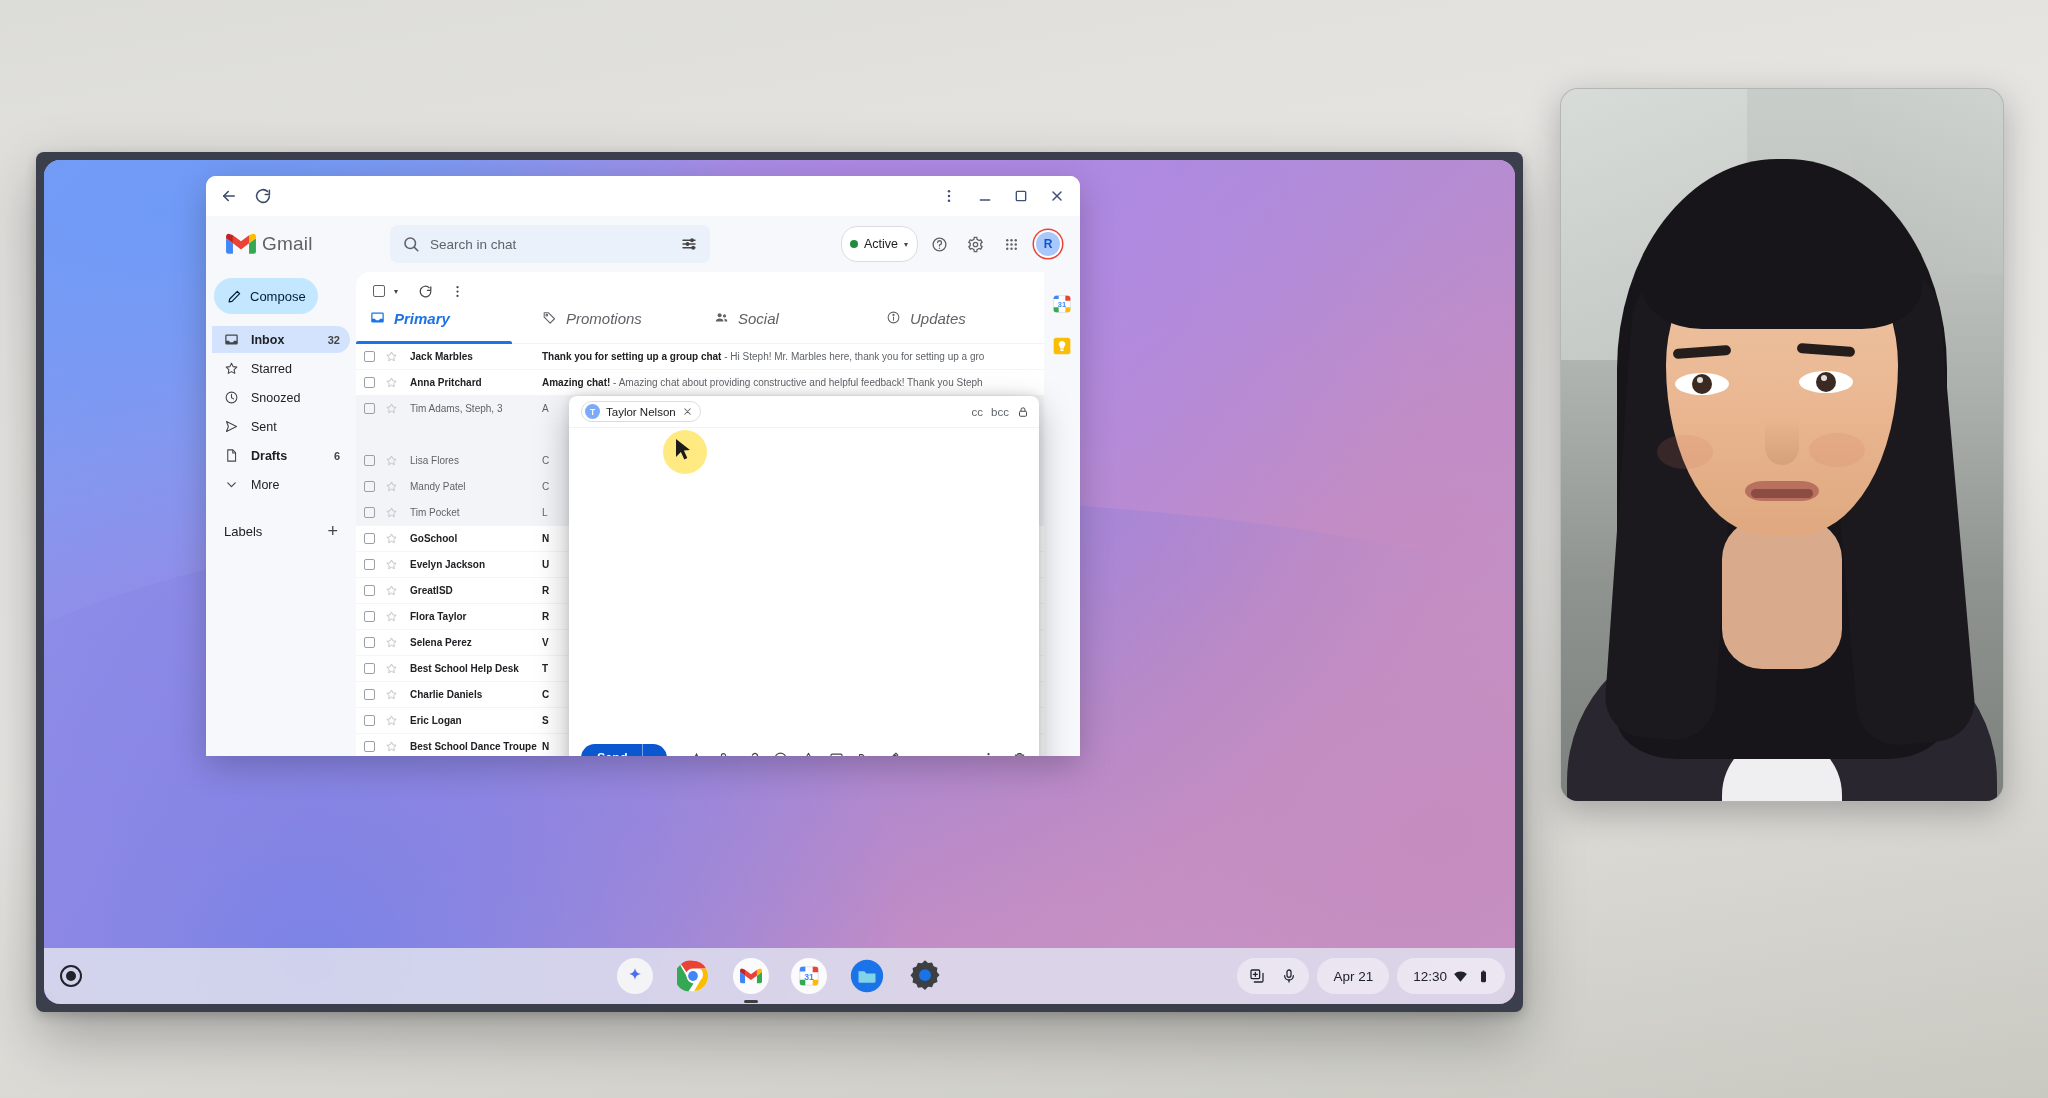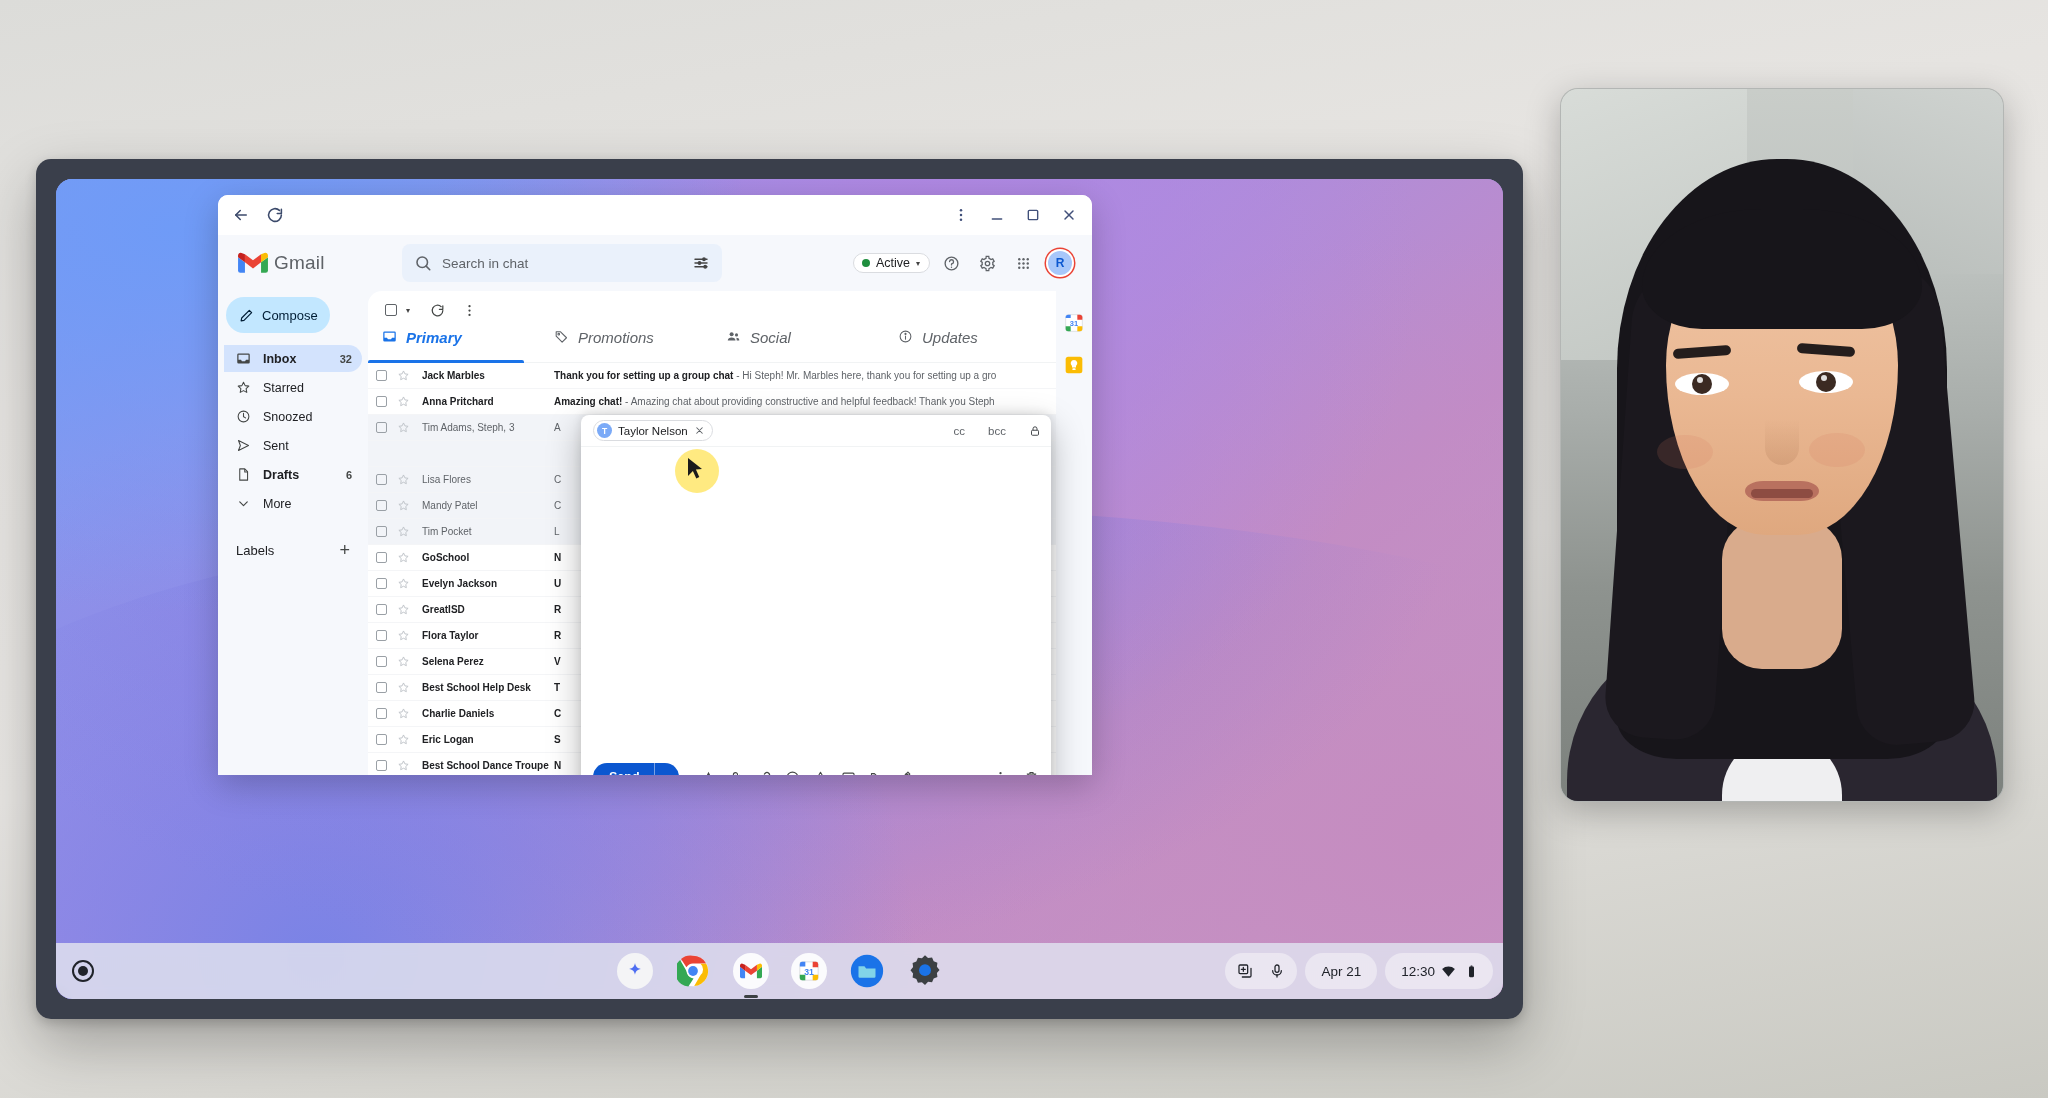--- a/index.html
+++ b/index.html
@@ -11,25 +11,24 @@
   }
   #stage {
     position: relative; width: 2048px; height: 1098px;
     background: linear-gradient(170deg,#dcdcd9 0%,#e6e4e1 28%,#e9e7e4 55%,#c9c9c2 100%);
   }
 
   
   #device {
     position: absolute; left: 36px; top: 152px;
     width: 1487px; height: 860px;
-    border-radius: 15px;
+    border-radius: 8px;
     background: #3a3f4b;
-    padding: 20px;
+    padding: 8px;
     box-shadow: 0 24px 60px rgba(0,0,0,.28), 0 4px 12px rgba(0,0,0,.18);
-    margin-top: 7px;
   }
   #screen {
     position: relative; width: 100%; height: 100%;
     border-radius: 16px; overflow: hidden;
     background: #8e8fd8;
   }
   
   #wallpaper { position:absolute; inset:0;
     background:
       radial-gradient(1200px 800px at 8% 6%, #6f9bf7 0%, rgba(111,155,247,0) 48%),
@@ -71,21 +70,21 @@
   #gm-logo .m{width:30px;height:23px;}
   #gm-logo .txt{ font-size:19px; color:#5f6368; letter-spacing:.2px;}
   #gm-search{
     flex:0 0 auto; width:320px; height:38px; background:#eaf1fb; border-radius:8px;
     display:flex; align-items:center; gap:10px; padding:0 12px; margin-left:28px;
   }
   #gm-search .sicon{width:18px;height:18px;color:#5f6368;}
   #gm-search .sph{ font-size:13.5px; color:#5f6368; flex:1;}
   #gm-search .filt{width:18px;height:18px;color:#444;}
   #gm-right{ margin-left:auto; display:flex; align-items:center; gap:6px; padding-right:10px;}
-  .status-pill{ height:20px; border:1px solid #dadce0; border-radius:16px; background:#fff;
+  .status-pill{ height:36px; border:1px solid #dadce0; border-radius:16px; background:#fff;
     display:flex; align-items:center; gap:6px; padding:0 9px 0 8px; font-size:12.5px; color:#202124; font-weight:500;}
   .status-dot{width:8px;height:8px;border-radius:50%;background:#1e8e3e;}
   .hicon{ width:30px;height:30px; border-radius:50%; display:flex;align-items:center;justify-content:center; color:#5f6368;}
   .hicon svg{width:17px;height:17px;}
   #avatar{ width:24px;height:24px;border-radius:50%; background:#a8c7fa; color:#0b57d0;
     display:flex;align-items:center;justify-content:center; font-size:12px; font-weight:600;
     box-shadow:0 0 0 2px #fff, 0 0 0 3.5px #ea4335;}
   #avatar-wrap{width:32px;height:32px;display:flex;align-items:center;justify-content:center;}
 
   #gm-body{ flex:1; display:flex; min-height:0; }
@@ -144,21 +143,21 @@
   }
   #cw-head{ height:28px; background:#f2f6fc; display:flex; align-items:center; padding:0 8px 0 14px; flex:0 0 auto;}
   #cw-head .title{ font-size:12.5px; font-weight:700; color:#202124; flex:1;}
   .cw-btn{width:22px;height:22px;display:flex;align-items:center;justify-content:center;color:#202124;}
   .cw-btn svg{width:12px;height:12px;}
   #cw-to{ height:32px; display:flex; align-items:center; padding:0 10px 0 12px; border-bottom:1px solid #f1f3f4; gap:6px;}
   .chip{ display:inline-flex; align-items:center; gap:6px; height:21px; border:1px solid #dadce0; border-radius:11px; padding:0 7px 0 3px; background:#fff;}
   .chip .av{width:15px;height:15px;border-radius:50%;background:#7baaf7;color:#fff;font-size:8.5px;display:flex;align-items:center;justify-content:center;font-weight:600;}
   .chip .nm{font-size:11.5px;color:#202124;}
   .chip .x{width:11px;height:11px;color:#5f6368;}
-  #cw-to .ccb{ margin-left:auto; display:flex; align-items:center; gap:23px; font-size:11.5px; color:#5f6368;}
+  #cw-to .ccb{ margin-left:auto; display:flex; align-items:center; gap:8px; font-size:11.5px; color:#5f6368;}
   #cw-to .lock{width:12px;height:12px;color:#3c4043;}
   #cw-subj{ height:30px; display:flex; align-items:center; padding-left:12px; border-bottom:1px solid #f1f3f4; font-size:12.5px; color:#5f6368;}
   #caret{display:inline-block;width:1px;height:14px;background:#202124;margin-left:1px;}
   #cw-body{ flex:1; background:#fff;}
   #cw-foot{ height:44px; background:#fff; display:flex; align-items:center; padding:0 12px 0 12px; gap:0;}
   #send{ height:28px; border-radius:14px; background:#0b57d0; color:#fff; display:flex; align-items:center; font-size:12.5px; font-weight:600;}
   #send .lab{padding:0 14px 0 16px;}
   #send .sep{width:1px;height:28px;background:rgba(255,255,255,.45);}
   #send .arr{padding:0 10px; font-size:8px;}
   #fmt-icons{ display:flex; align-items:center; gap:13px; margin-left:22px; color:#444746;}

